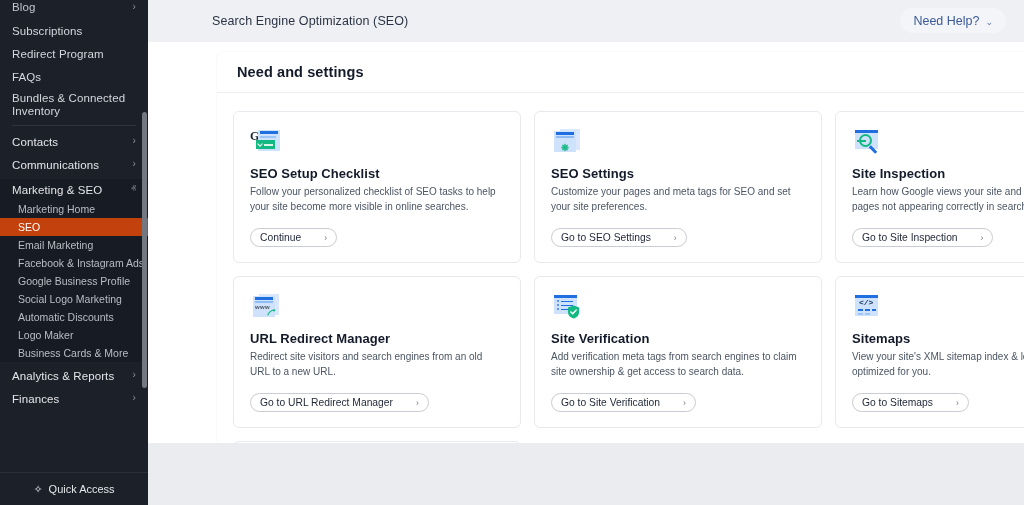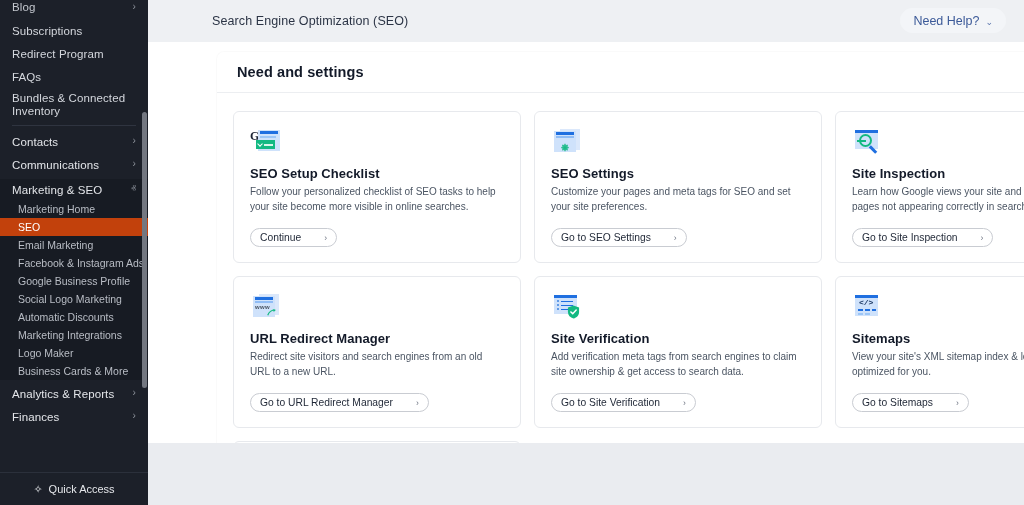--- a/index.html
+++ b/index.html
@@ -333,23 +333,20 @@
             <span class="slbl">Facebook &amp; Instagram Ads</span>
           </div>
           <div class="nav-sub">
             <span class="slbl">Google Business Profile</span>
           </div>
           <div class="nav-sub">
             <span class="slbl">Social Logo Marketing</span>
           </div>
           <div class="nav-sub">
             <span class="slbl">Automatic Discounts</span>
-          </div>
-          <div class="nav-sub">
-            <span class="slbl">Marketing Integrations</span>
           </div>
           <div class="nav-sub">
             <span class="slbl">Logo Maker</span>
           </div>
           <div class="nav-sub">
             <span class="slbl">Business Cards &amp; More</span>
           </div>
         </div>
 
         <div style="height:3px;"></div>

